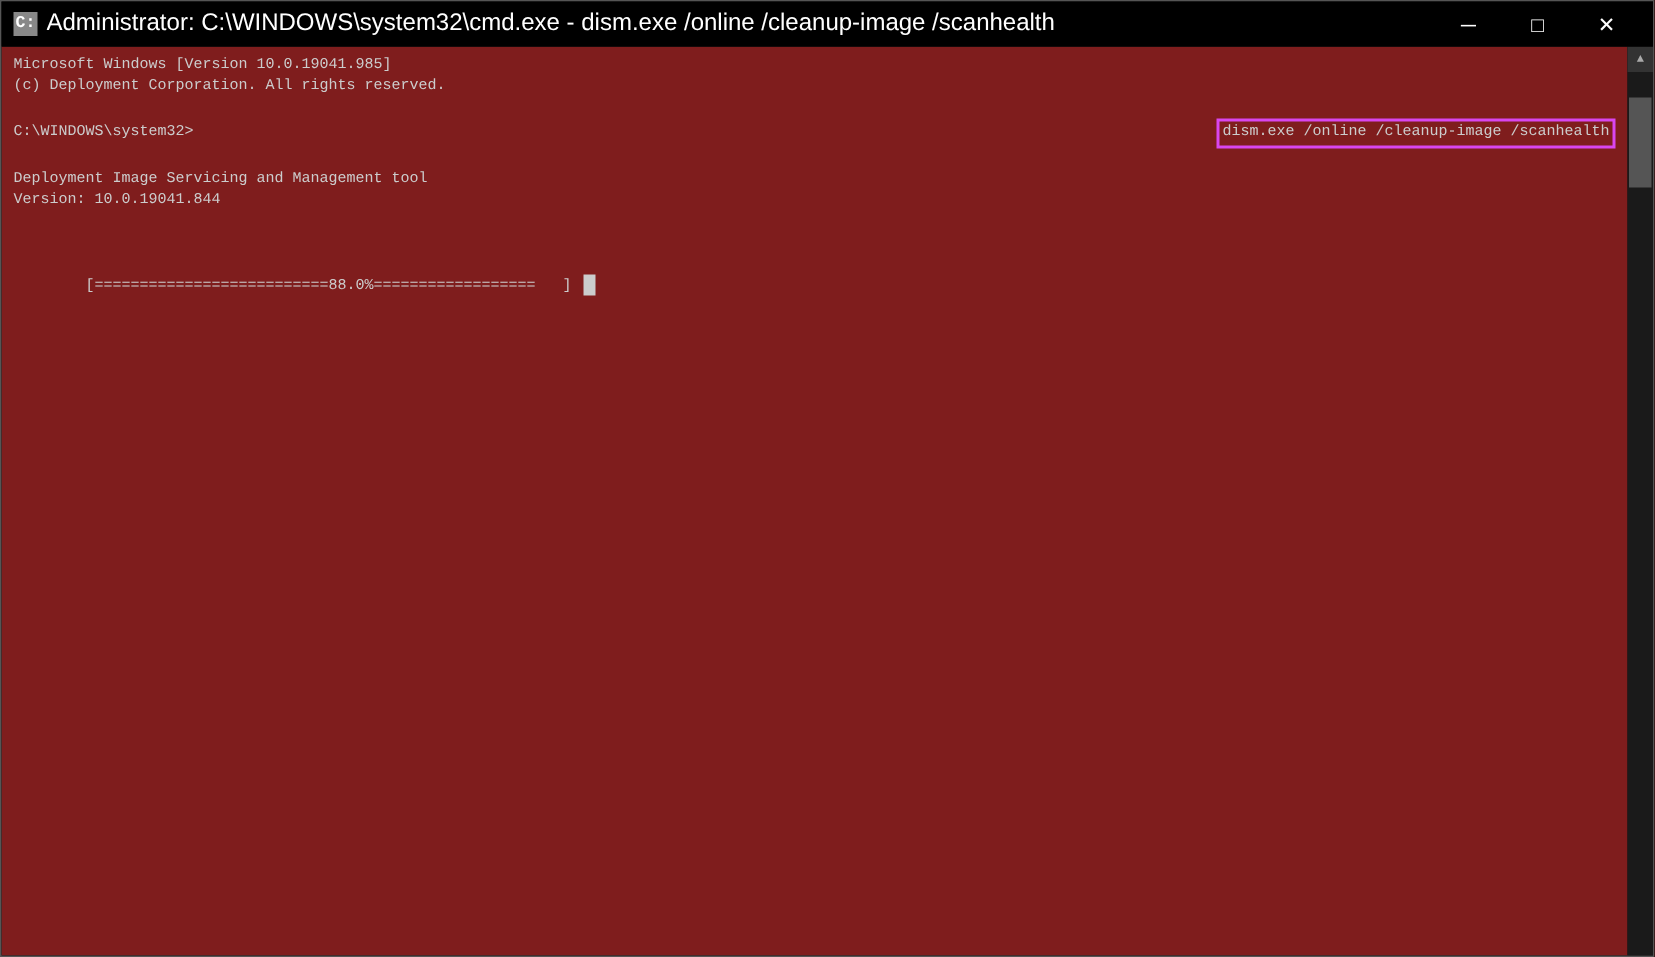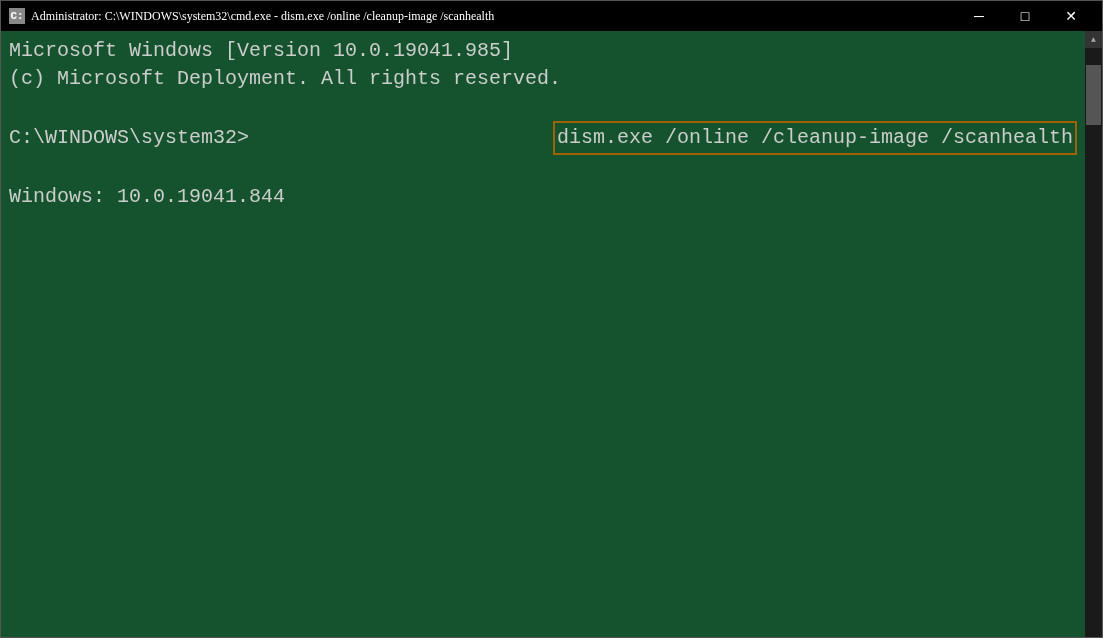--- a/index.html
+++ b/index.html
@@ -44,22 +44,22 @@
       align-items: center;
       justify-content: center;
       font-size: 10px;
       color: #fff;
       font-weight: bold;
       flex-shrink: 0;
     }
 
     .title-bar-text {
       color: #fff;
-      font-size: 12px;
-      font-family: Liberation Serif, serif;
+      font-size: 16px;
+      font-family: Liberation Sans, sans-serif;
       flex: 1;
       white-space: nowrap;
       overflow: hidden;
       text-overflow: ellipsis;
     }
 
     .title-bar-controls {
       display: flex;
       gap: 0;
       margin-left: auto;
@@ -80,23 +80,23 @@
     }
 
     .content-area {
       display: flex;
       flex: 1;
       overflow: hidden;
     }
 
     .terminal {
       flex: 1;
-      background: #14532d;
-      color: #ccc;
-      font-size: 20px;
+      background: #7f1d1d;
+      color: #ccc;
+      font-size: 10px;
       font-family: 'Courier New', Courier, monospace;
       padding: 6px 8px;
       overflow: hidden;
       line-height: 1.4;
     }
 
     .scrollbar {
       width: 17px;
       background: #1a1a1a;
       display: flex;
@@ -133,21 +133,21 @@
       justify-content: space-between;
     }
 
     .prompt-text {
       color: #ccc;
       white-space: pre;
     }
 
     .command-highlight {
       background: transparent;
-      border: 2px solid #a16207;
+      border: 2px solid #d946ef;
       color: #ccc;
       padding: 1px 2px;
       white-space: pre;
     }
 
     .progress-line {
       white-space: pre;
       color: #ccc;
     }
 
@@ -172,30 +172,34 @@
     <div class="title-bar-controls">
       <button class="title-bar-btn">─</button>
       <button class="title-bar-btn">□</button>
       <button class="title-bar-btn close">✕</button>
     </div>
   </div>
 
   <div class="content-area">
     <div class="terminal">
       <div class="line">Microsoft Windows [Version 10.0.19041.985]</div>
-      <div class="line">(c) Microsoft Deployment. All rights reserved.</div>
+      <div class="line">(c) Deployment Corporation. All rights reserved.</div>
       <div class="line">&nbsp;</div>
       <div class="prompt-line">
         <span class="prompt-text">C:\WINDOWS\system32&gt;</span>
           <span class="command-highlight">dism.exe /online /cleanup-image /scanhealth</span>
       </div>
       <div class="line">&nbsp;</div>
-      <div class="line">Windows: 10.0.19041.844</div>
-      <div class="line">&nbsp;</div>
-      <div class="line">&nbsp;</div>
+      <div class="line">Deployment Image Servicing and Management tool</div>
+      <div class="line">Version: 10.0.19041.844</div>
+      <div class="line">&nbsp;</div>
+      <div class="line">&nbsp;</div>
+      <div class="progress-line">
+        <span>[==========================88.0%==================   ] </span><span class="cursor"></span>
+      </div>
     </div>
 
     <div class="scrollbar">
       <div class="scrollbar-arrow">▲</div>
       <div class="scrollbar-thumb"></div>
     </div>
   </div>
 </div>
 
 </body></html>

